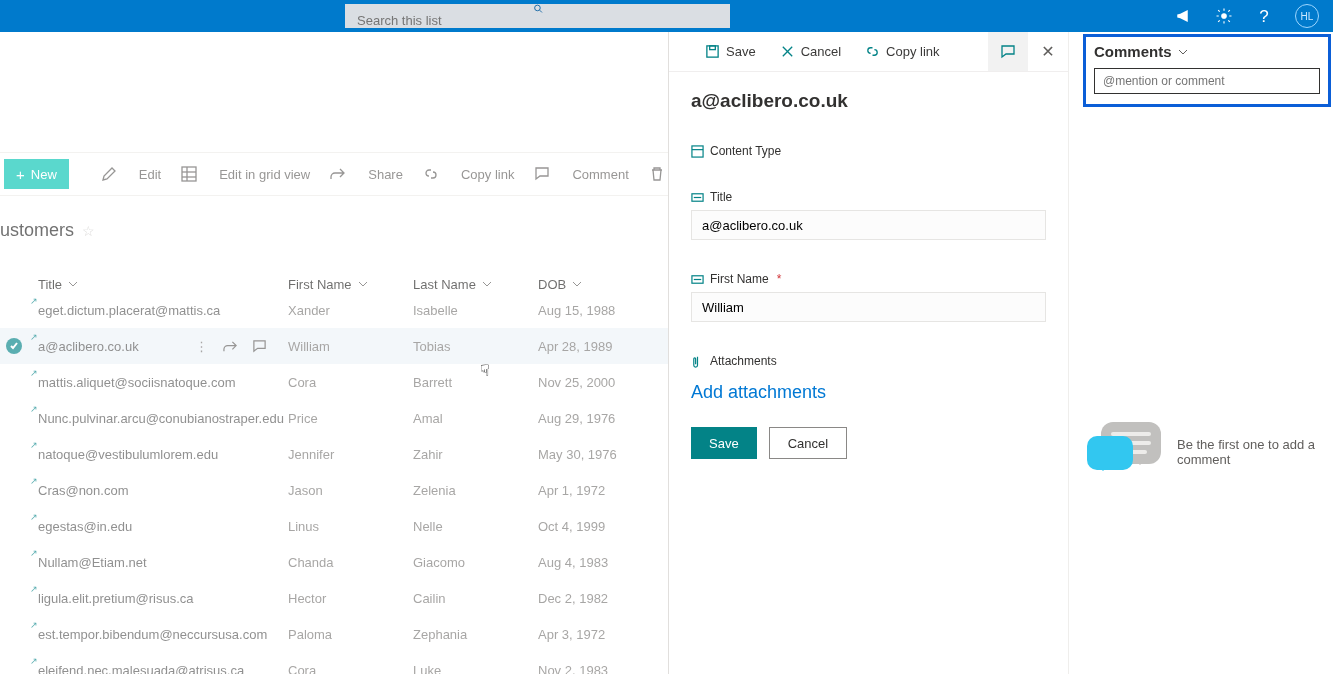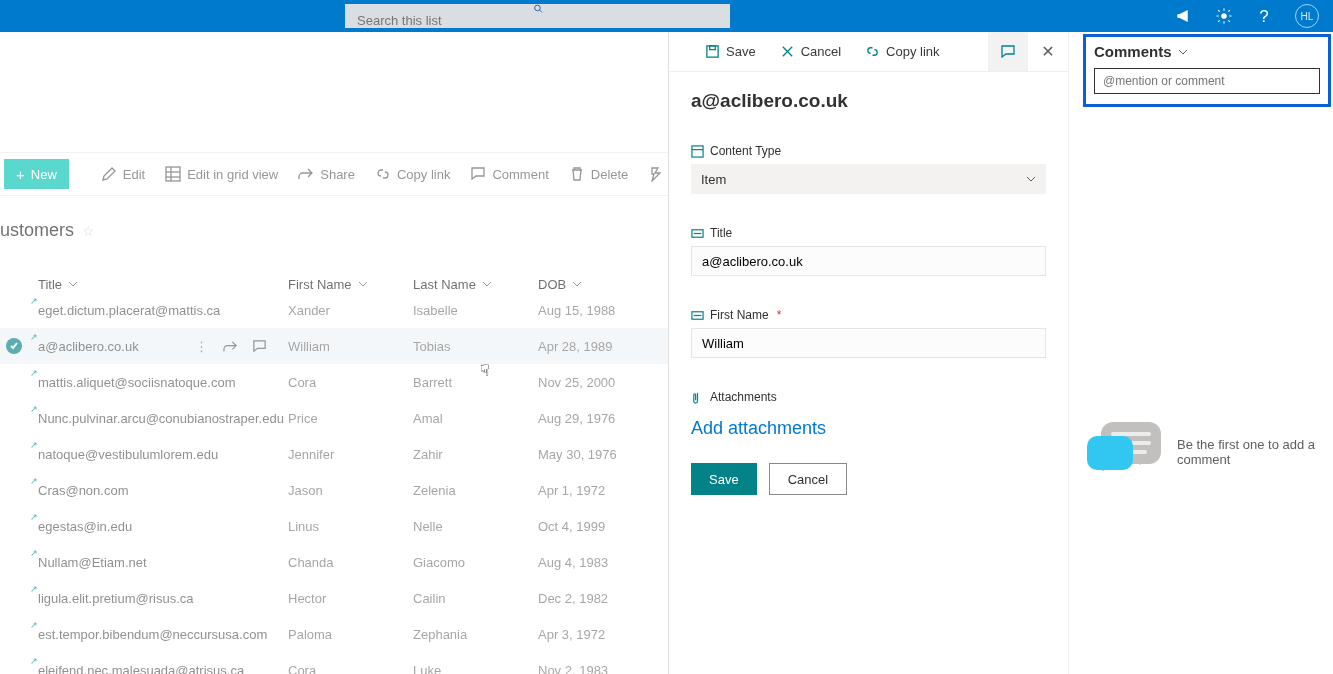--- a/index.html
+++ b/index.html
@@ -17,21 +17,21 @@
 
   
   .content { position:absolute; top:32px; left:0; right:0; bottom:0; }
 
   
   .cmdbar {
     position:absolute; top:120px; left:0; right:0; height:44px; border-top:1px solid #edebe9; border-bottom:1px solid #edebe9;
     display:flex; align-items:center; padding-left:4px; gap:0px;
   }
   .cmdbar .new-btn { background:#03c3b2; color:#fff; height:30px; display:flex; align-items:center; padding:0 12px; font-size:13px; cursor:pointer; gap:6px; border-radius:0; }
-  .cmdbar .cmd { display:flex; align-items:center; gap:6px; padding:0 10px; height:44px; font-size:13px; color:#605e5c; cursor:pointer; }
+  .cmdbar .cmd { display:flex; align-items:center; gap:22px; padding:0 10px; height:44px; font-size:13px; color:#605e5c; cursor:pointer; }
   .cmdbar .cmd svg { width:16px; height:16px; stroke:#605e5c; fill:none; stroke-width:1.3; }
   .cmdbar .more { font-size:18px; color:#605e5c; padding:0 8px; cursor:pointer; letter-spacing:2px; }
 
   
   .list-title { position:absolute; top:188px; left:0px; font-size:18px; color:#262626; display:flex; align-items:center; gap:8px; }
   .list-title .fav { color:#c8c6c4; cursor:pointer; font-size:14px; }
 
   
   .cols { position:absolute; top:232px; left:0; right:0; height:40px; display:flex; align-items:center; font-size:13px; color:#201f1e; padding-left:38px;}
   .col { display:flex; align-items:center; gap:6px; cursor:pointer; }
@@ -356,26 +356,20 @@
     <div class="panel-body">
       <div class="item-title">a@aclibero.co.uk</div>
 
       <div class="field-label">
         <svg viewBox="0 0 14 14">
             <rect x="1" y="1" width="12" height="12"></rect>
             <line x1="1" y1="5" x2="13" y2="5"></line>
           </svg>
         <span>Content Type</span>
       </div>
-      <div class="select-box">
-        <span>Item</span>
-        <svg class="chev" viewBox="0 0 10 10" width="12" height="12" stroke="#605e5c" fill="none">
-            <path d="M1 3l4 4 4-4"></path>
-          </svg>
-      </div>
 
       <div class="field-label">
         <svg viewBox="0 0 14 14">
             <rect x="1" y="3" width="12" height="8"></rect>
             <line x1="3" y1="7" x2="11" y2="7"></line>
           </svg>
         <span>Title</span>
       </div>
       <input class="text-input" value="a@aclibero.co.uk" style="">
 

